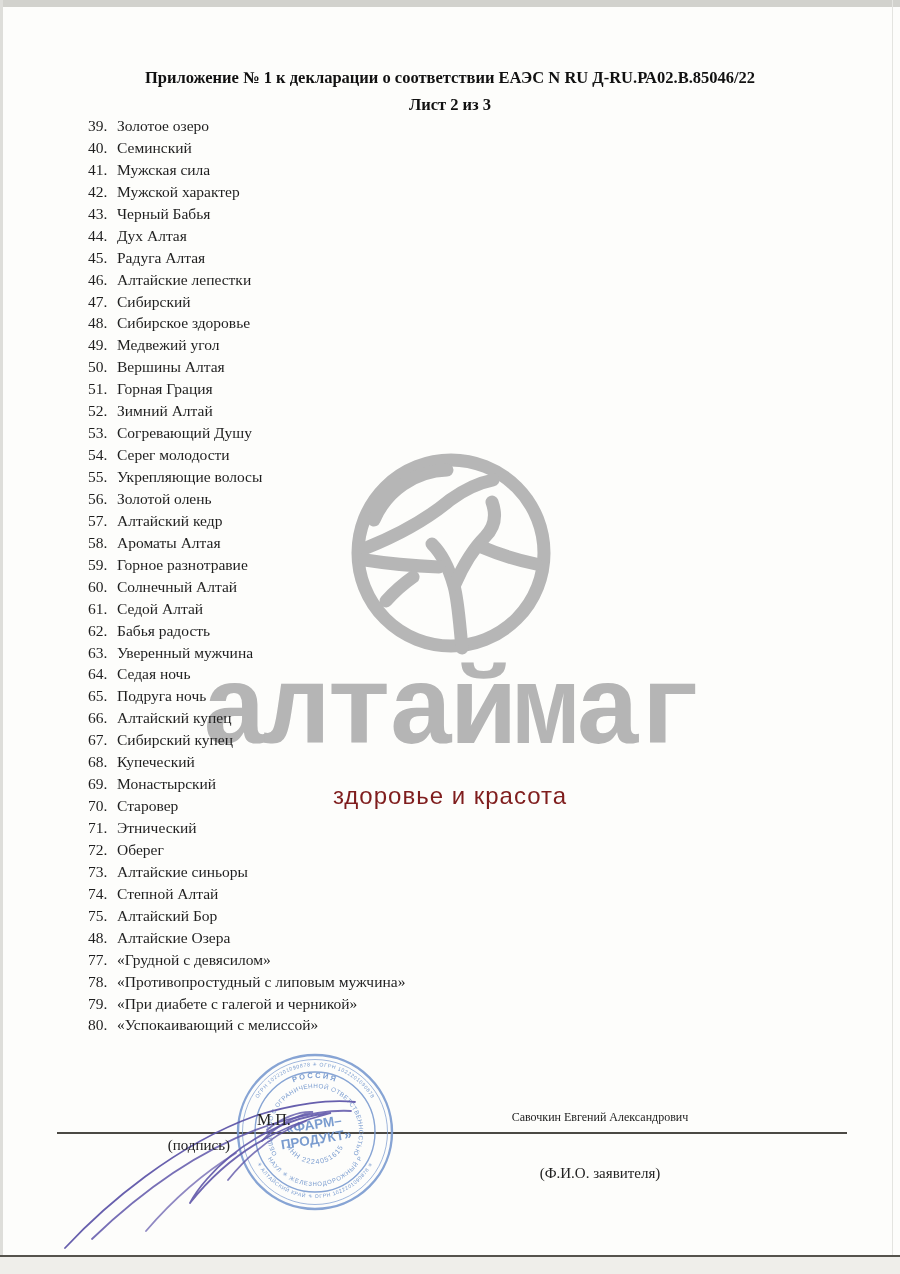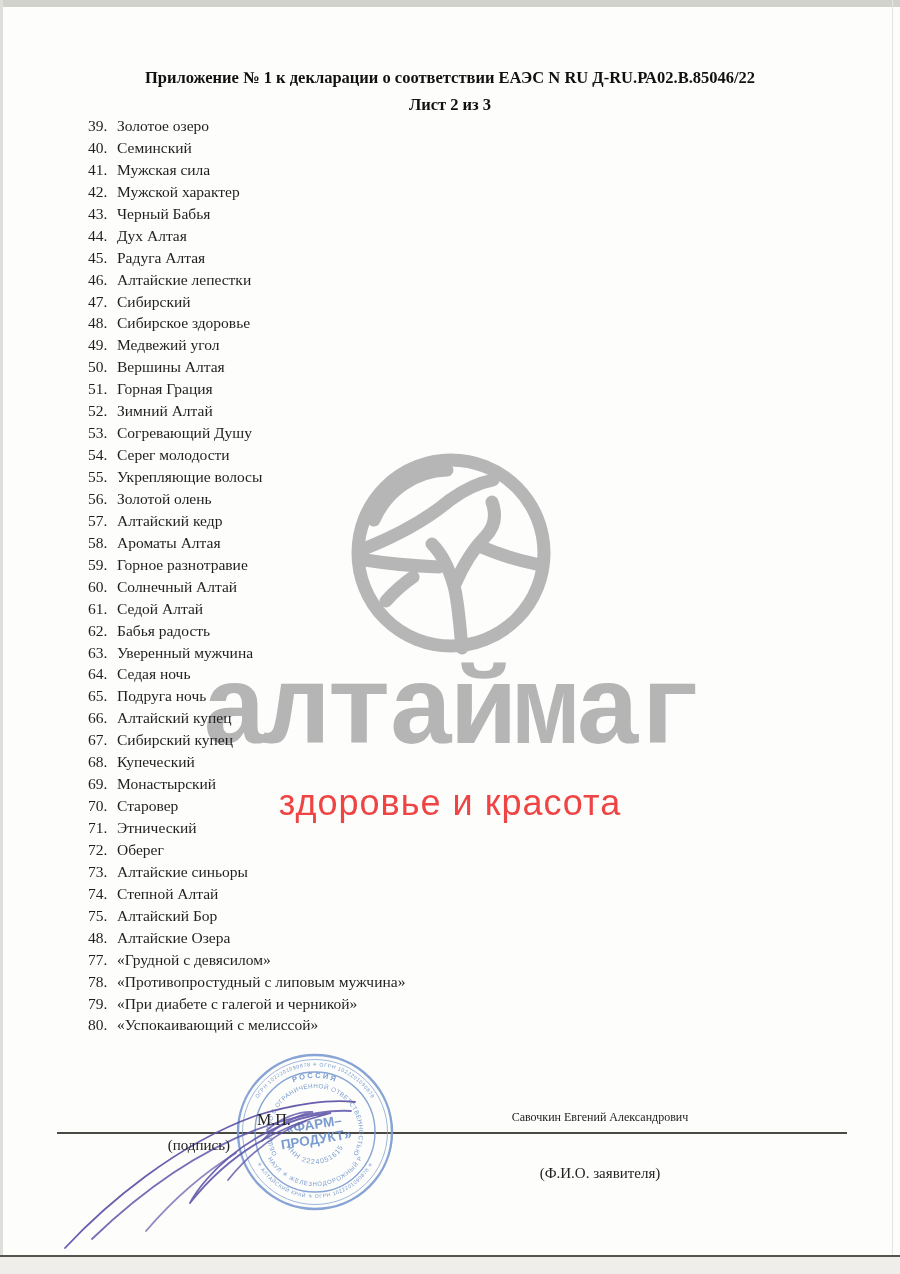--- a/index.html
+++ b/index.html
@@ -30,21 +30,21 @@
   .wm{position:absolute;z-index:1;color:#b6b6b6;}
   .wm-logo{left:346px;top:448px;width:210px;height:210px;}
   .wm-brand{
     left:0;top:658px;width:900px;text-align:center;
     font-family:Liberation Mono, monospace;font-weight:bold;
     font-size:112px;line-height:1;letter-spacing:-5px;color:#b5b5b5;
   }
   .wm-tagline{
     left:0;top:782px;width:900px;text-align:center;
     font-family:"Liberation Sans","DejaVu Sans",sans-serif;
-    font-size:36px;letter-spacing:1px;color:#ef4444;
+    font-size:24px;letter-spacing:1px;color:#7f1d1d;
   }
 
   
   .sig-line{position:absolute;left:57px;top:1132px;width:790px;height:1.5px;background:#4b4944;z-index:3;}
   .lbl{position:absolute;z-index:6;font-size:15px;color:#222;}
   .lbl-podpis{left:70px;top:1137px;width:160px;text-align:right;}
   .lbl-mp{left:257px;top:1111px;font-size:16px;}
   .lbl-name{left:420px;top:1110px;width:360px;text-align:center;font-size:12px;}
   .lbl-fio{left:420px;top:1137px;width:360px;text-align:center;margin-top:28px;}
 

